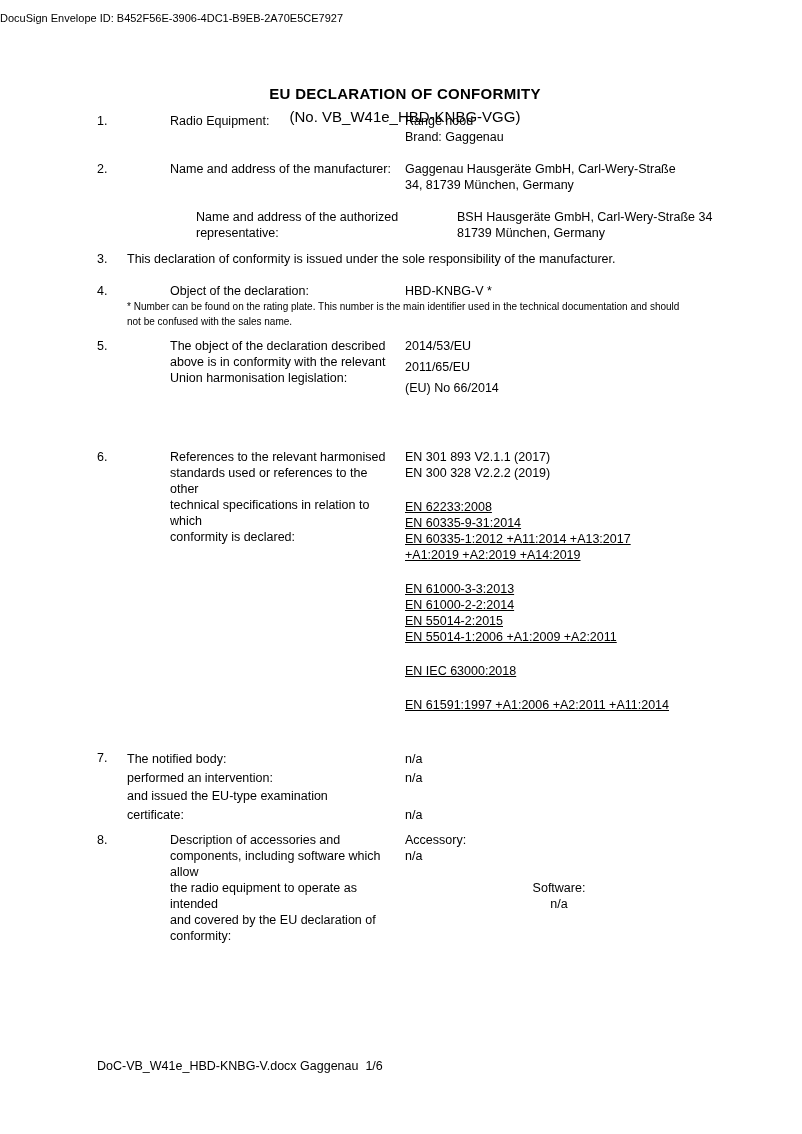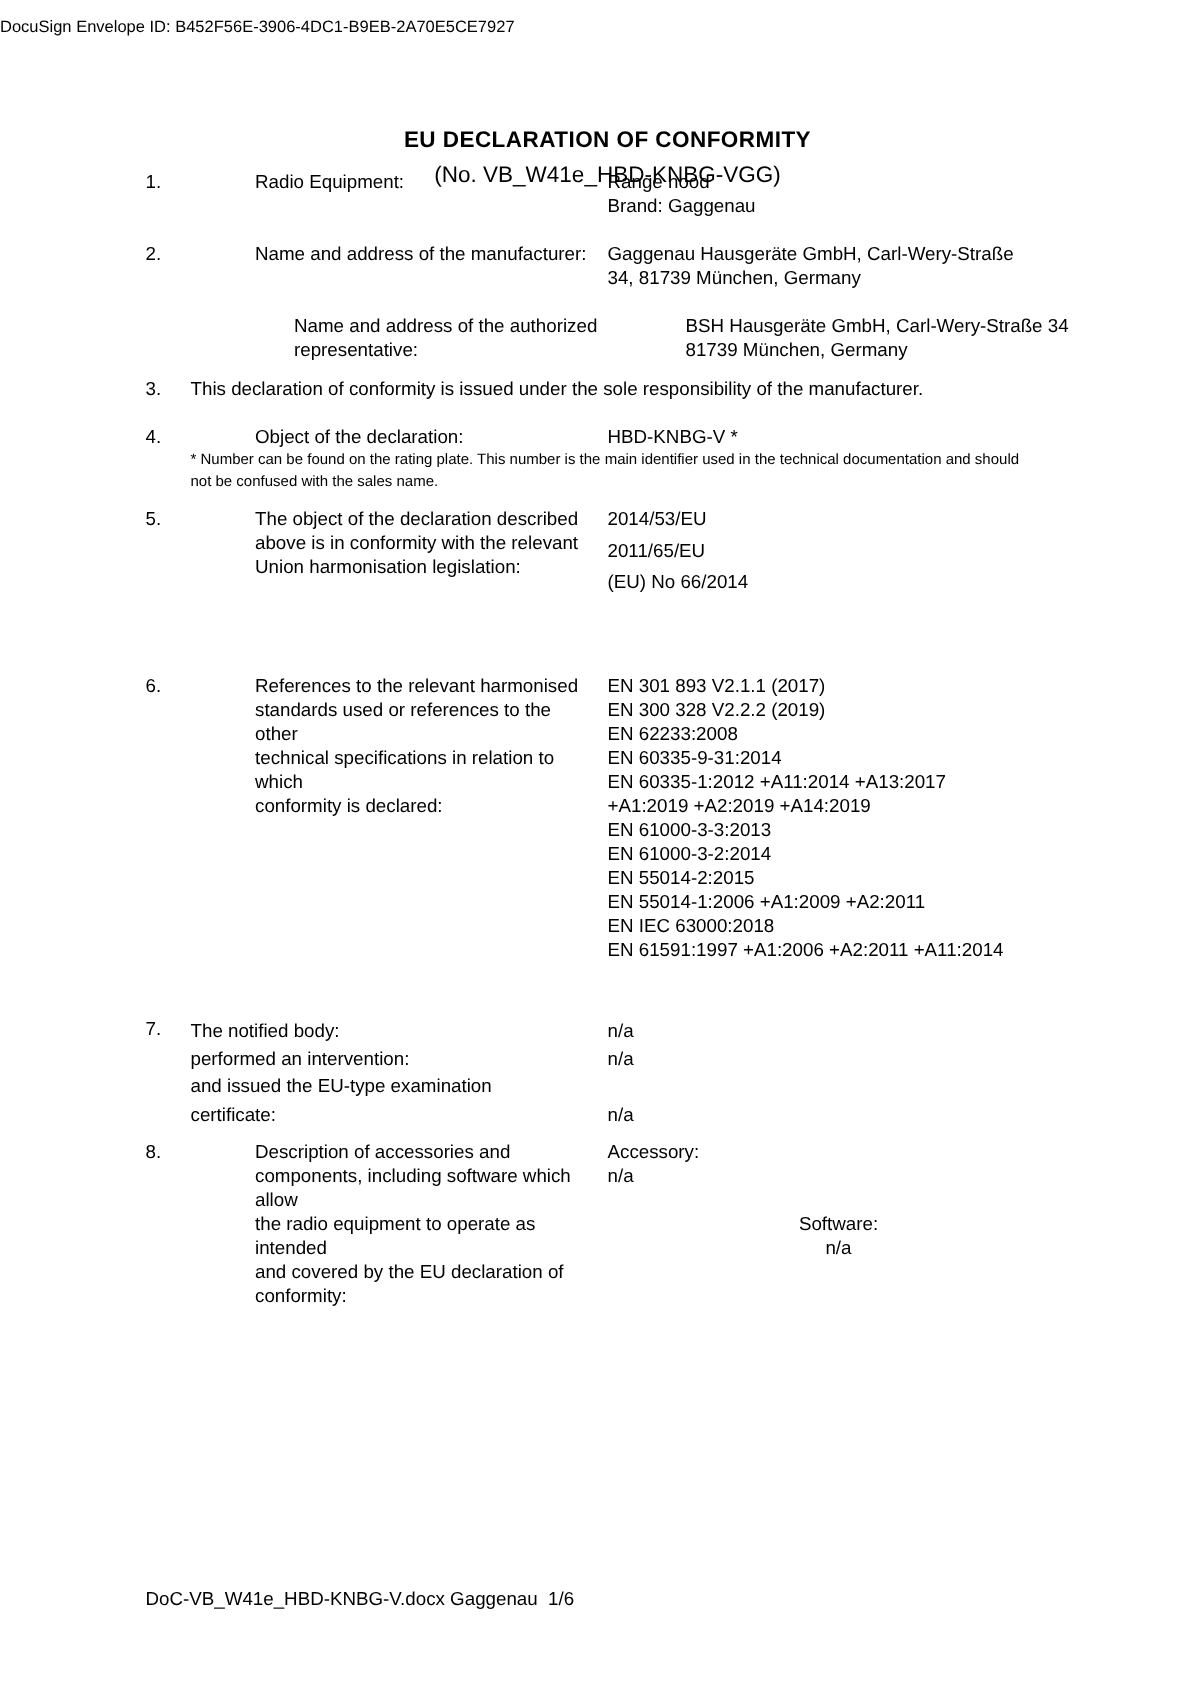--- a/index.html
+++ b/index.html
@@ -39,21 +39,21 @@
   .r6  { margin-top:53px; }
   .r7  { margin-top:37px; }
   .r8  { margin-top:8px; }
 
   .footnote {
     grid-column:2 / 4;
     font-size:10px; line-height:15px; padding-right:20px;
   }
 
   .leg + .leg { margin-top:5px; }
-  .std-group + .std-group { margin-top:0; }
+  .std-group + .std-group { margin-top:18px;text-decoration:underline; }
 
   .pairs { grid-column:2 / 4; }
   .subrow { display:grid; grid-template-columns:278px 1fr; line-height:18.5px; }
   .subrow .plabel { padding-right:12px; }
 
   .value-group { margin-top:16px;text-align:center; }
 
   .page-footer {
     position:absolute; left:97px; top:1058px;
     font-size:12.5px; line-height:16px; white-space:pre;
@@ -143,21 +143,21 @@
           <div>EN 300 328 V2.2.2 (2019)</div>
         </div>
         <div class="std-group">
           <div>EN 62233:2008</div>
           <div>EN 60335-9-31:2014</div>
           <div>EN 60335-1:2012 +A11:2014 +A13:2017</div>
           <div>+A1:2019 +A2:2019 +A14:2019</div>
         </div>
         <div class="std-group">
           <div>EN 61000-3-3:2013</div>
-          <div>EN 61000-3-2:2014</div>
+          <div>EN 61000-2-2:2014</div>
           <div>EN 55014-2:2015</div>
           <div>EN 55014-1:2006 +A1:2009 +A2:2011</div>
         </div>
         <div class="std-group">
           <div>EN IEC 63000:2018</div>
         </div>
         <div class="std-group">
           <div>EN 61591:1997 +A1:2006 +A2:2011 +A11:2014</div>
         </div>
       </div>

